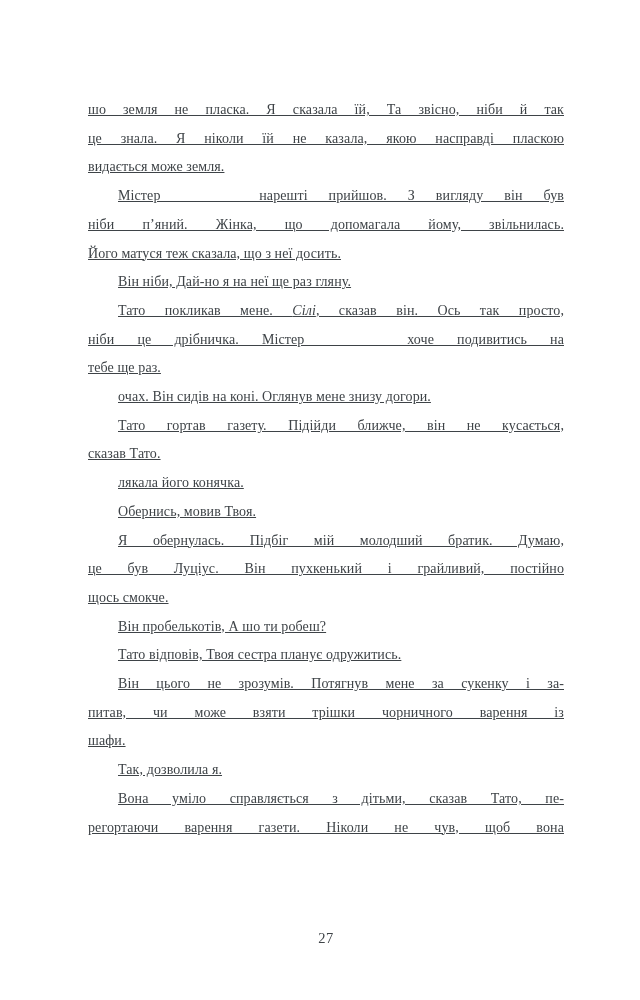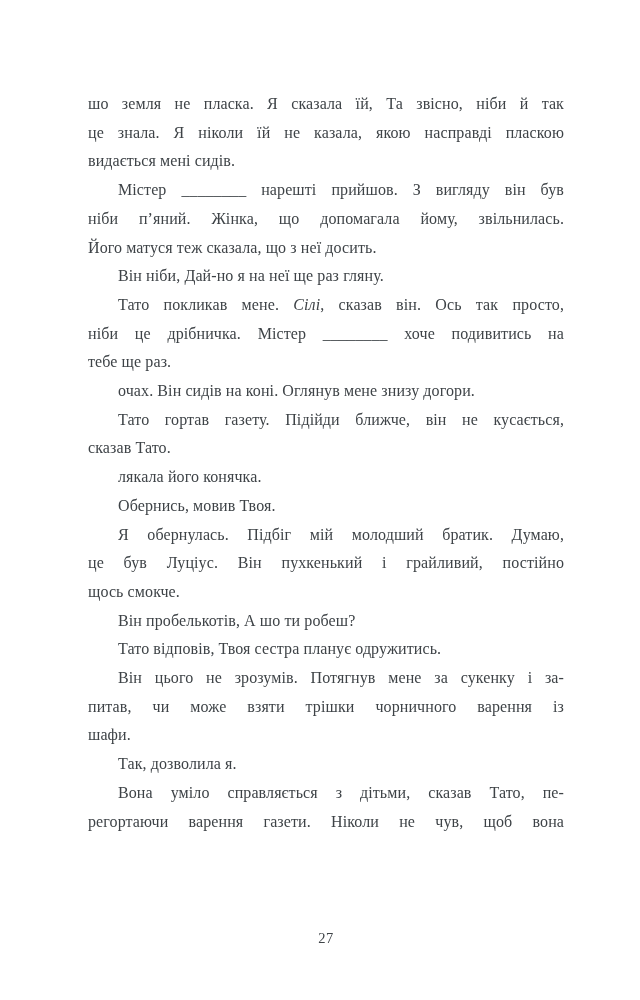--- a/index.html
+++ b/index.html
@@ -15,25 +15,26 @@
   }
   .page {
     position: relative;
     width: 640px;
     height: 1000px;
     background: #ffffff;
   }
   .text-block {
     position: absolute;
     left: 88px;
-    top: 90px;
+    top: 96px;
     width: 476px;
-    font-size: 16px;
+    font-size: 14px;
     line-height: 28.7px;
     letter-spacing: 0.1px;
+    text-decoration: underline;
   }
   .paragraph {
     margin: 0;
     padding: 0;
   }
   .paragraph.indented .line:first-child {
     text-indent: 30px;
   }
   .line {
     text-align: justify;
@@ -56,21 +57,21 @@
   }
 </style>
 </head>
 <body style="color: rgb(62, 67, 71); background: rgb(255, 255, 255);">
 
 <div class="page">
   <main class="text-block" id="text-block">
       <div class="paragraph">
         <div class="line">шо земля не пласка. Я сказала їй, Та звісно, ніби й так</div>
         <div class="line">це знала. Я ніколи їй не казала, якою насправді пласкою</div>
-        <div class="line last">видається мені сидів.</div>
+        <div class="line last">видається може земля.</div>
       </div>
       <div class="paragraph indented">
         <div class="line">Містер ________ нарешті прийшов. З вигляду він був</div>
         <div class="line">ніби п’яний. Жінка, що допомагала йому, звільнилась.</div>
         <div class="line last">Його матуся теж сказала, що з неї досить.</div>
       </div>
       <div class="paragraph indented">
         <div class="line last">Він ніби, Дай-но я на неї ще раз гляну.</div>
       </div>
       <div class="paragraph indented">

